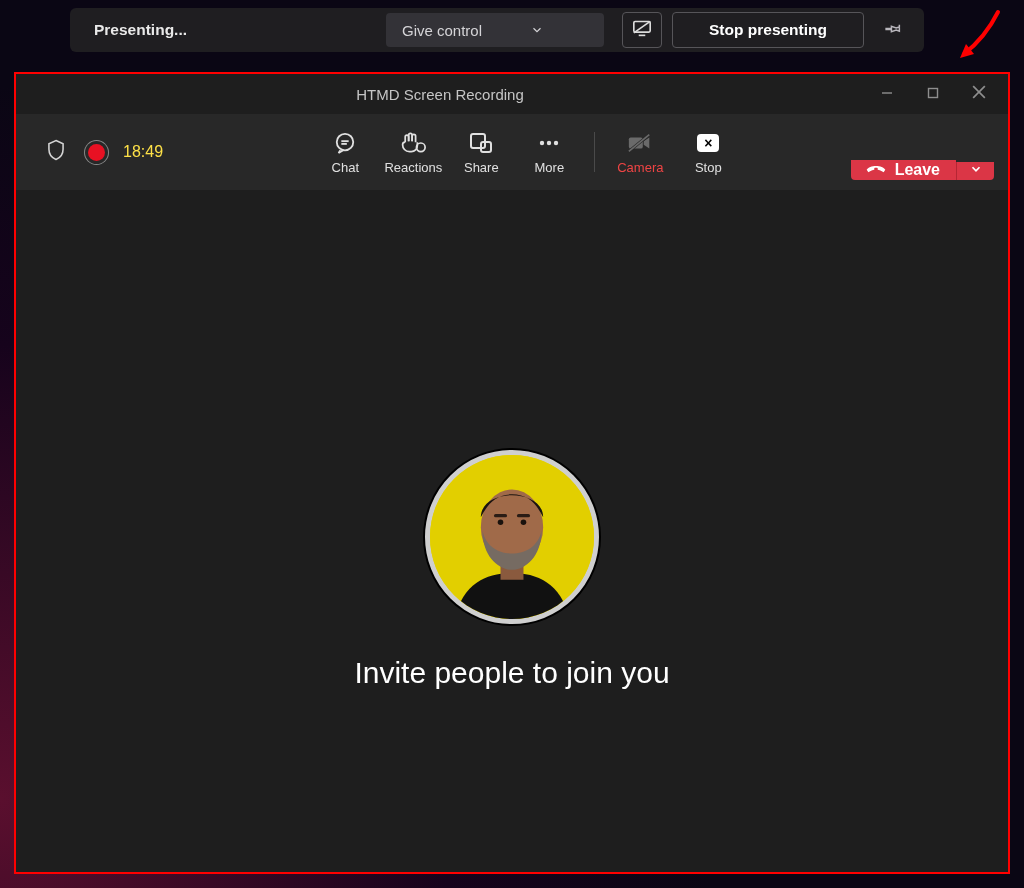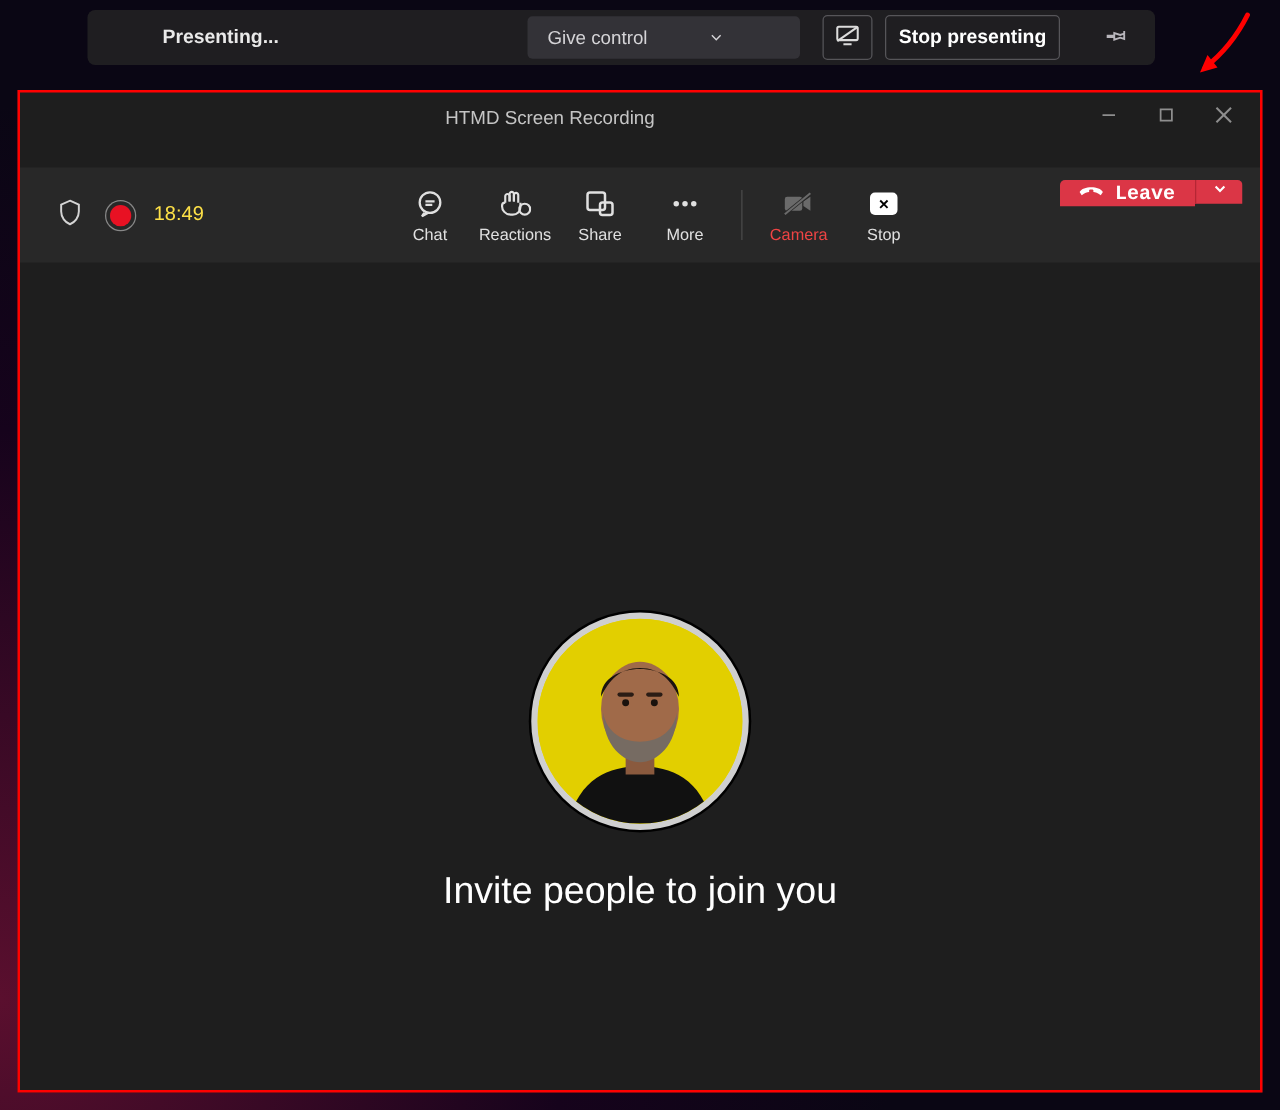--- a/index.html
+++ b/index.html
@@ -24,21 +24,20 @@
     border-radius: 6px;
     display: flex;
     align-items: center;
     padding: 0 16px 0 24px;
   }
   .presenting-bar .status {
     flex: 1;
     font-size: 15.5px;
     font-weight: 600;
     color: #e9e9e9;
-    margin-left: 36px;
   }
   .give-control {
     background: #333237;
     border-radius: 4px;
     height: 34px;
     display: flex;
     align-items: center;
     padding: 0 12px 0 16px;
     margin-right: 18px;
     cursor: pointer;
@@ -55,22 +54,22 @@
     justify-content: center;
     margin-right: 10px;
     cursor: pointer;
   }
   .stop-presenting {
     height: 36px;
     border: 1px solid #565559;
     border-radius: 4px;
     display: flex;
     align-items: center;
-    padding: 0 10px;
-    margin-right: 30px;
+    padding: 0 36px;
+    margin-right: 14px;
     font-size: 15.5px;
     font-weight: 600;
     cursor: pointer;
   }
   .pin-btn {
     width: 30px;
     height: 30px;
     display: flex;
     align-items: center;
     justify-content: center;
@@ -91,21 +90,20 @@
   .teams-window {
     position: absolute;
     top: 72px;
     left: 14px;
     right: 14px;
     bottom: 14px;
     border: 2px solid #ff0000;
     background: #1e1e1e;
     display: flex;
     flex-direction: column;
-    gap: 20px;
   }
 
   .title-row {
     height: 40px;
     display: flex;
     align-items: center;
     padding: 0 6px 0 0;
   }
   .title-row .title {
     flex: 1;
@@ -166,26 +164,25 @@
      display:flex; align-items:center; justify-content:center;
      color:#000; font-weight:700; font-size:14px; line-height:1;
   }
   .sep {
     width: 1px; height: 40px; background:#4a4a4a; align-self:center; margin:0 10px;
   }
 
   .tb-right { display: flex; align-items: center; }
   .leave-btn {
     display: flex;
-    align-items: flex-start;
+    align-items: flex-end;
     height: 56px;
     border-radius: 4px;
     overflow: hidden;
     cursor: pointer;
-    font-family: Liberation Mono, monospace;
   }
   .leave-main {
     background: #db3646;
     display: flex;
     align-items: center;
     padding: 0 16px 0 14px;
     font-weight: 700;
     font-size: 16px;
   }
   .leave-main svg { margin-right: 8px; }

